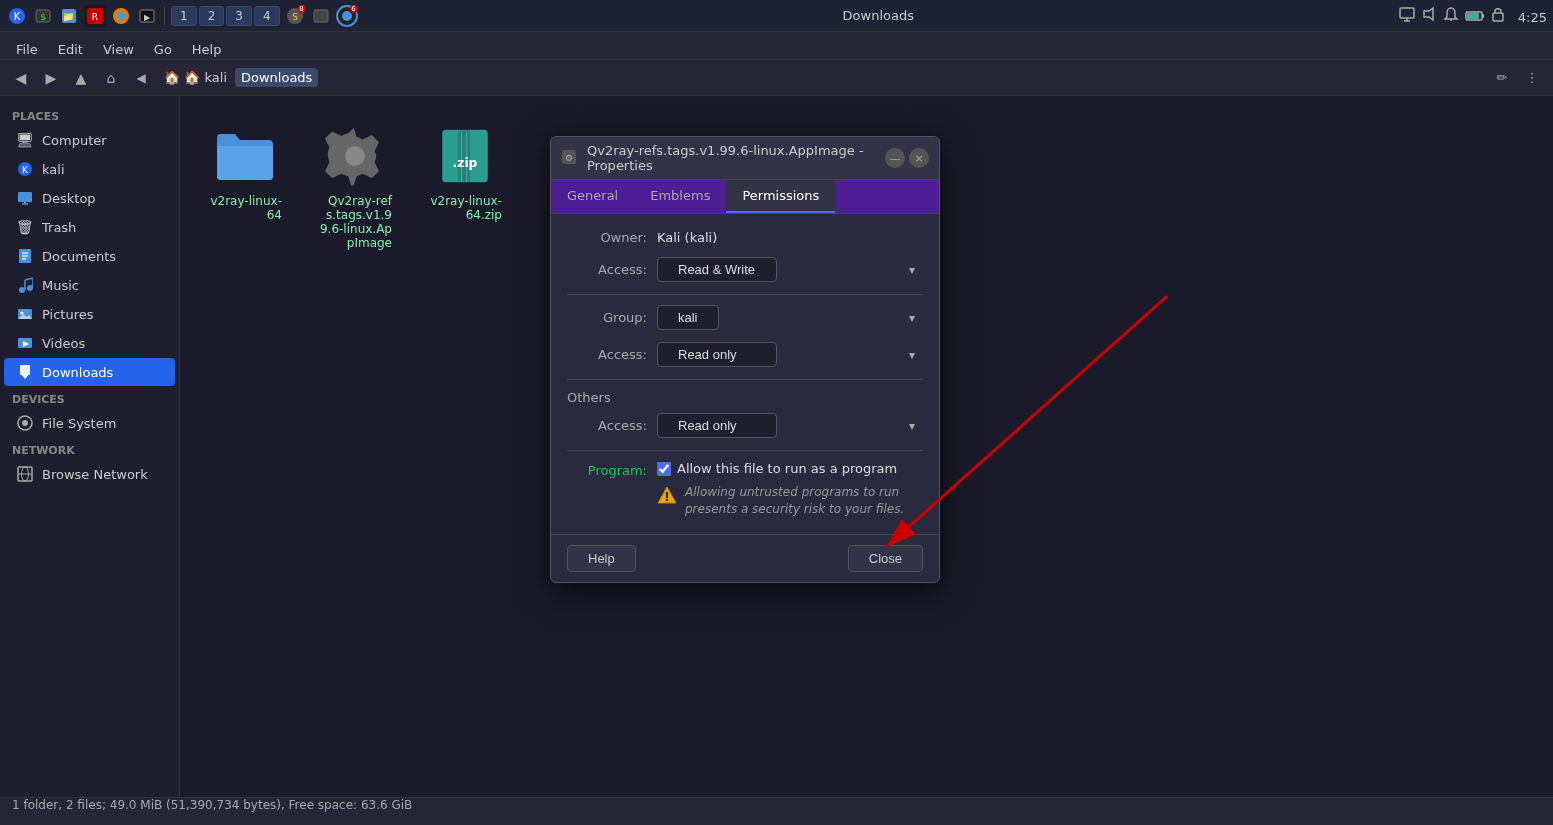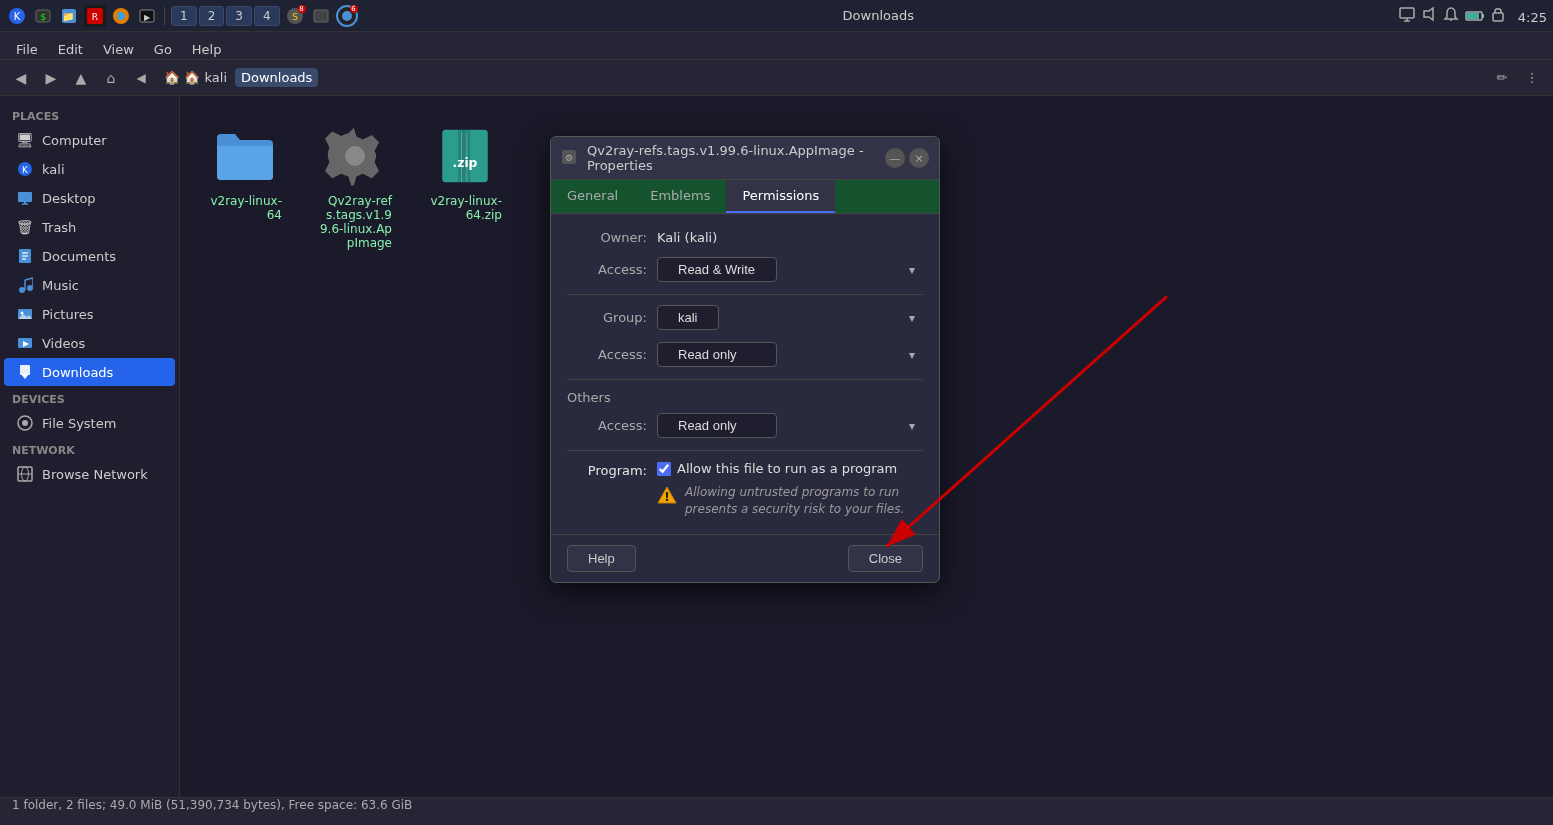--- a/index.html
+++ b/index.html
@@ -252,21 +252,21 @@
       background: #555;
       border-radius: 50%;
       display: flex; align-items: center; justify-content: center;
       cursor: pointer;
       font-size: 11px;
       color: #aaa;
       margin-left: 4px;
     }
     .dialog-tabs {
       display: flex;
-      background: #14532d;
+      background: #4c1d95;
       border-bottom: 1px solid #444;
     }
     .dialog-tab {
       padding: 8px 16px;
       cursor: pointer;
       font-size: 13px;
       color: #aaa;
       border-bottom: 2px solid transparent;
     }
     .dialog-tab.active {
@@ -328,21 +328,21 @@
     }
     .separator { height: 1px; background: #444; margin: 10px 0; }
     .program-row {
       display: flex;
       align-items: flex-start;
       gap: 10px;
       margin-top: 4px;
     }
     .program-label {
       width: 80px;
-      color: #e5e5e5;
+      color: #22c55e;
       font-size: 13px;
       text-align: right;
       flex-shrink: 0;
       padding-top: 2px;
     }
     .program-content {
       flex: 1;
     }
     .checkbox-row {
       display: flex;

